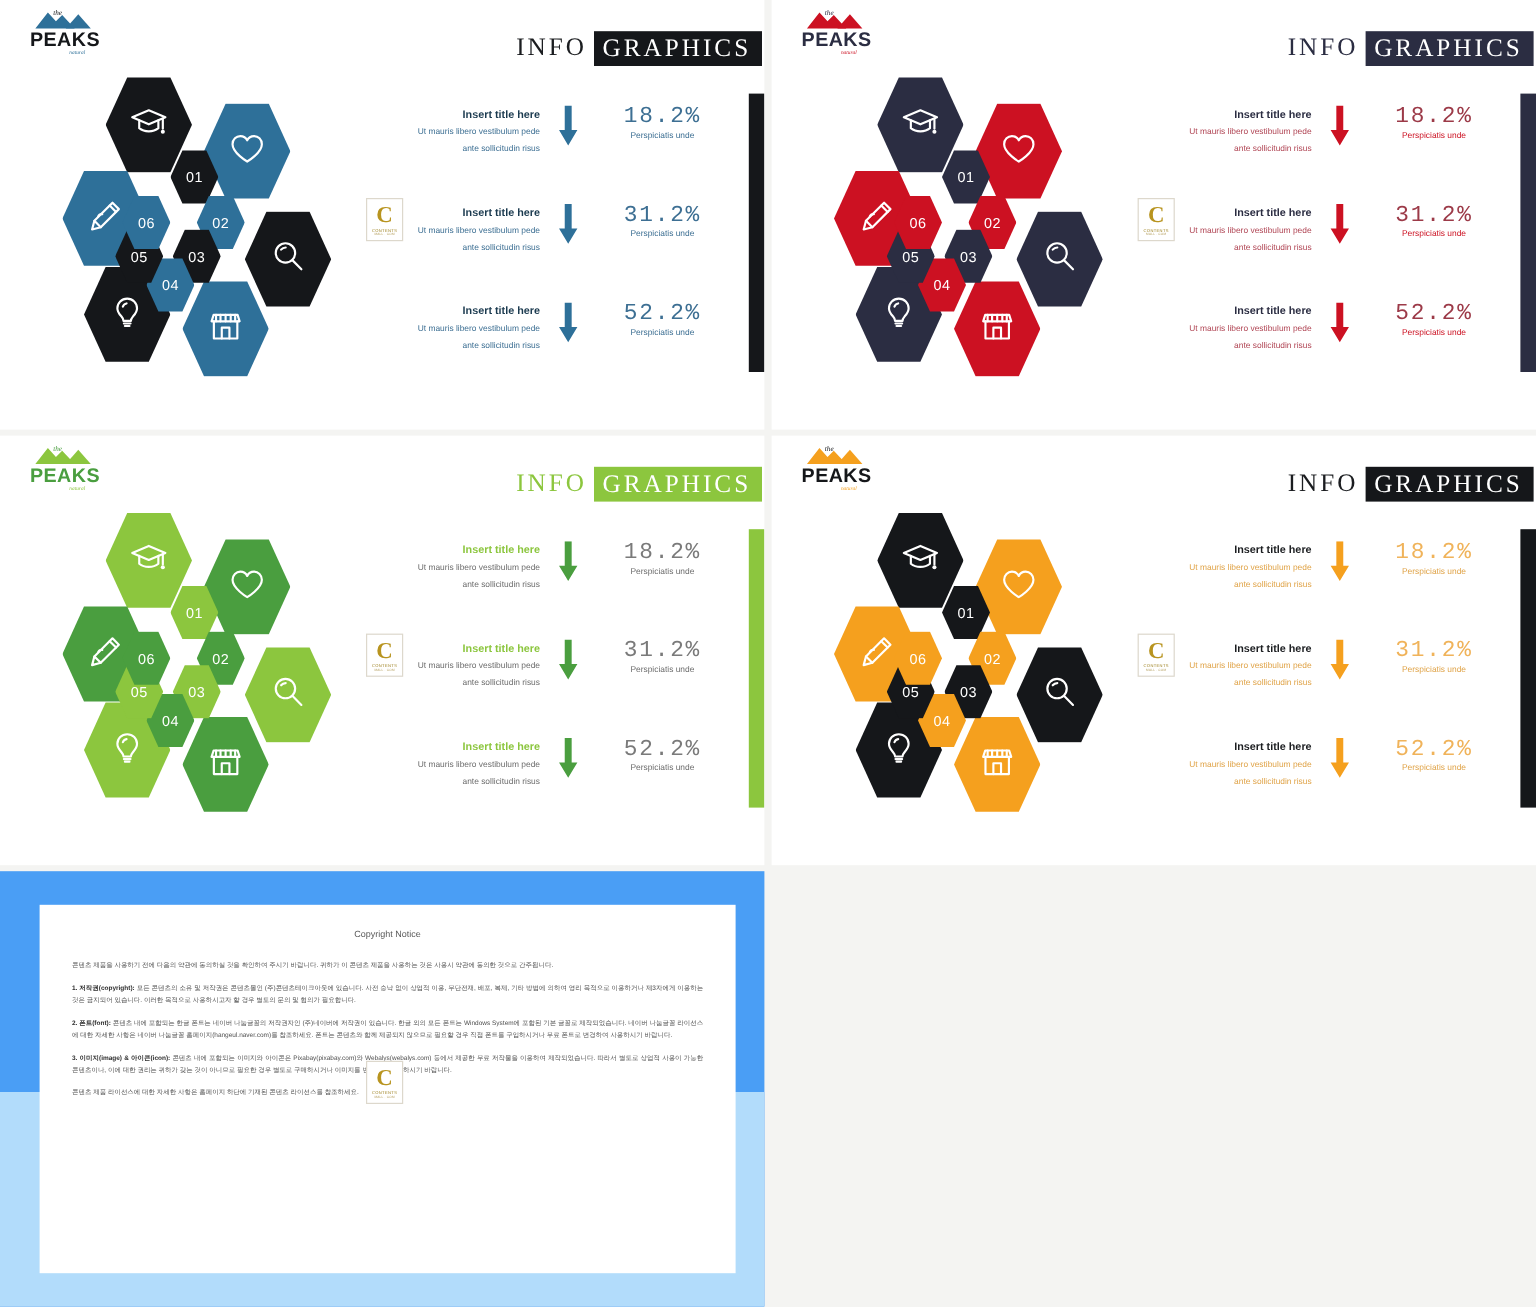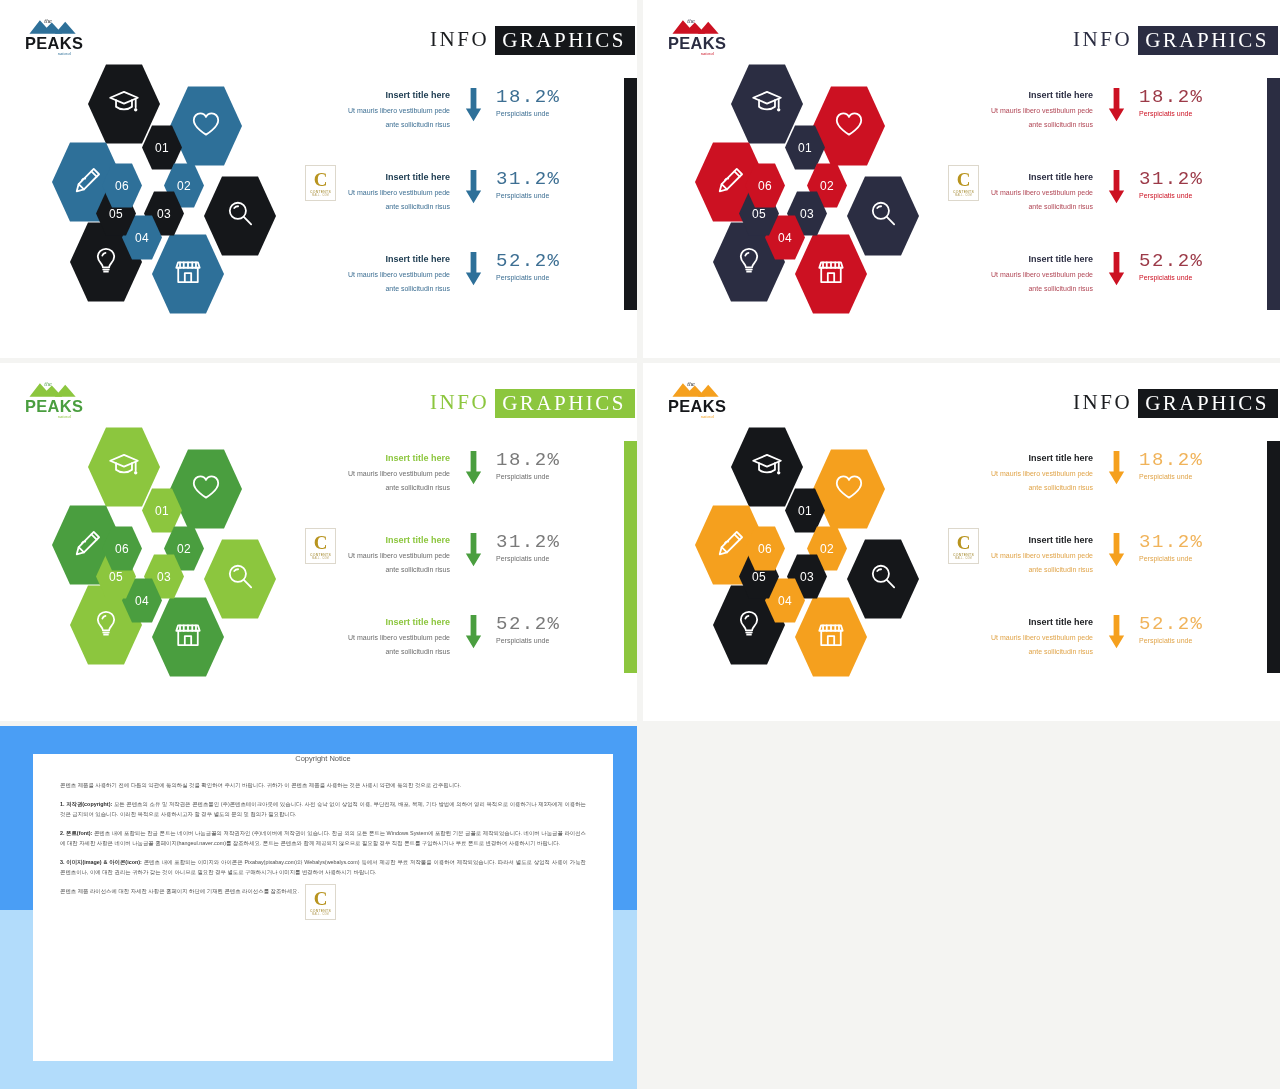--- a/index.html
+++ b/index.html
@@ -17,21 +17,21 @@
     width: 637px; height: 358px;
     background: #ffffff;
     overflow: hidden;
   }
   #slide-1 { left: 0px;   top: 0px; }
   #slide-2 { left: 643px; top: 0px; }
   #slide-3 { left: 0px;   top: 363px; }
   #slide-4 { left: 643px; top: 363px; }
 
   
-  .logo { position: absolute; left: 22px; top: 14px; width: 82px; height: 44px; }
+  .logo { position: absolute; left: 22px; top: 4px; width: 82px; height: 44px; }
   .logo svg { display: block; }
 
   
   .hdr {
     position: absolute; right: 2px; top: 26px;
     display: flex; align-items: stretch;
     font-family: "Liberation Serif", serif;
     letter-spacing: 2.5px;
   }
   .hdr .info {
@@ -63,21 +63,21 @@
   .hex-big svg { width: 34px; height: 34px; }
 
   
   .rows { position: absolute; left: 318px; top: 82px; width: 318px; }
   .row { display: flex; align-items: flex-start; height: 82px; margin-bottom: 0px; }
   .row-txt { width: 132px; text-align: right; padding-top: 7px; }
   .row-title { font-size: 9px; font-weight: bold; line-height: 13px; }
   .row-sub { font-size: 7px; line-height: 11px; margin-top: 3px; }
   .row-arrow { width: 46px; display: flex; justify-content: center; padding-top: 6px; }
   .row-arrow svg { width: 17px; height: 34px; }
-  .row-pct { width: 112px; text-align: left; padding-top: 4px; }
+  .row-pct { width: 112px; text-align: center; padding-top: 4px; }
   .pct-val {
     font-size: 19px; letter-spacing: 1.5px;
     font-family: "Liberation Mono", monospace;
   }
   .pct-sub { font-size: 7px; margin-top: 2px; }
 
   
   .wm {
     position: absolute;
     width: 31px; height: 36px;
@@ -109,21 +109,21 @@
     position: absolute; left: 33px; top: 28px;
     width: 580px; height: 307px;
     background: #ffffff;
   }
   .cp-title {
     text-align: center; margin-top: 27px;
     font-size: 11px; font-weight: bold; color: #3f3f3f;
     letter-spacing: .5px;
   }
   .cp-sub {
-    text-align: center; margin-top: 0;
+    text-align: center; margin-top: 20px;
     font-size: 7.5px; color: #5a5a5a;
   }
   .cp-body { margin: 17px 27px 0 27px; }
   .cp-p {
     font-size: 5.4px; line-height: 10px; color: #4d4d4d;
     margin-bottom: 9px; text-align: justify;
   }
   .cp-p b { color: #2d2d2d; }
   .wm-cp { left: 305px; top: 158px; }
 </style>

